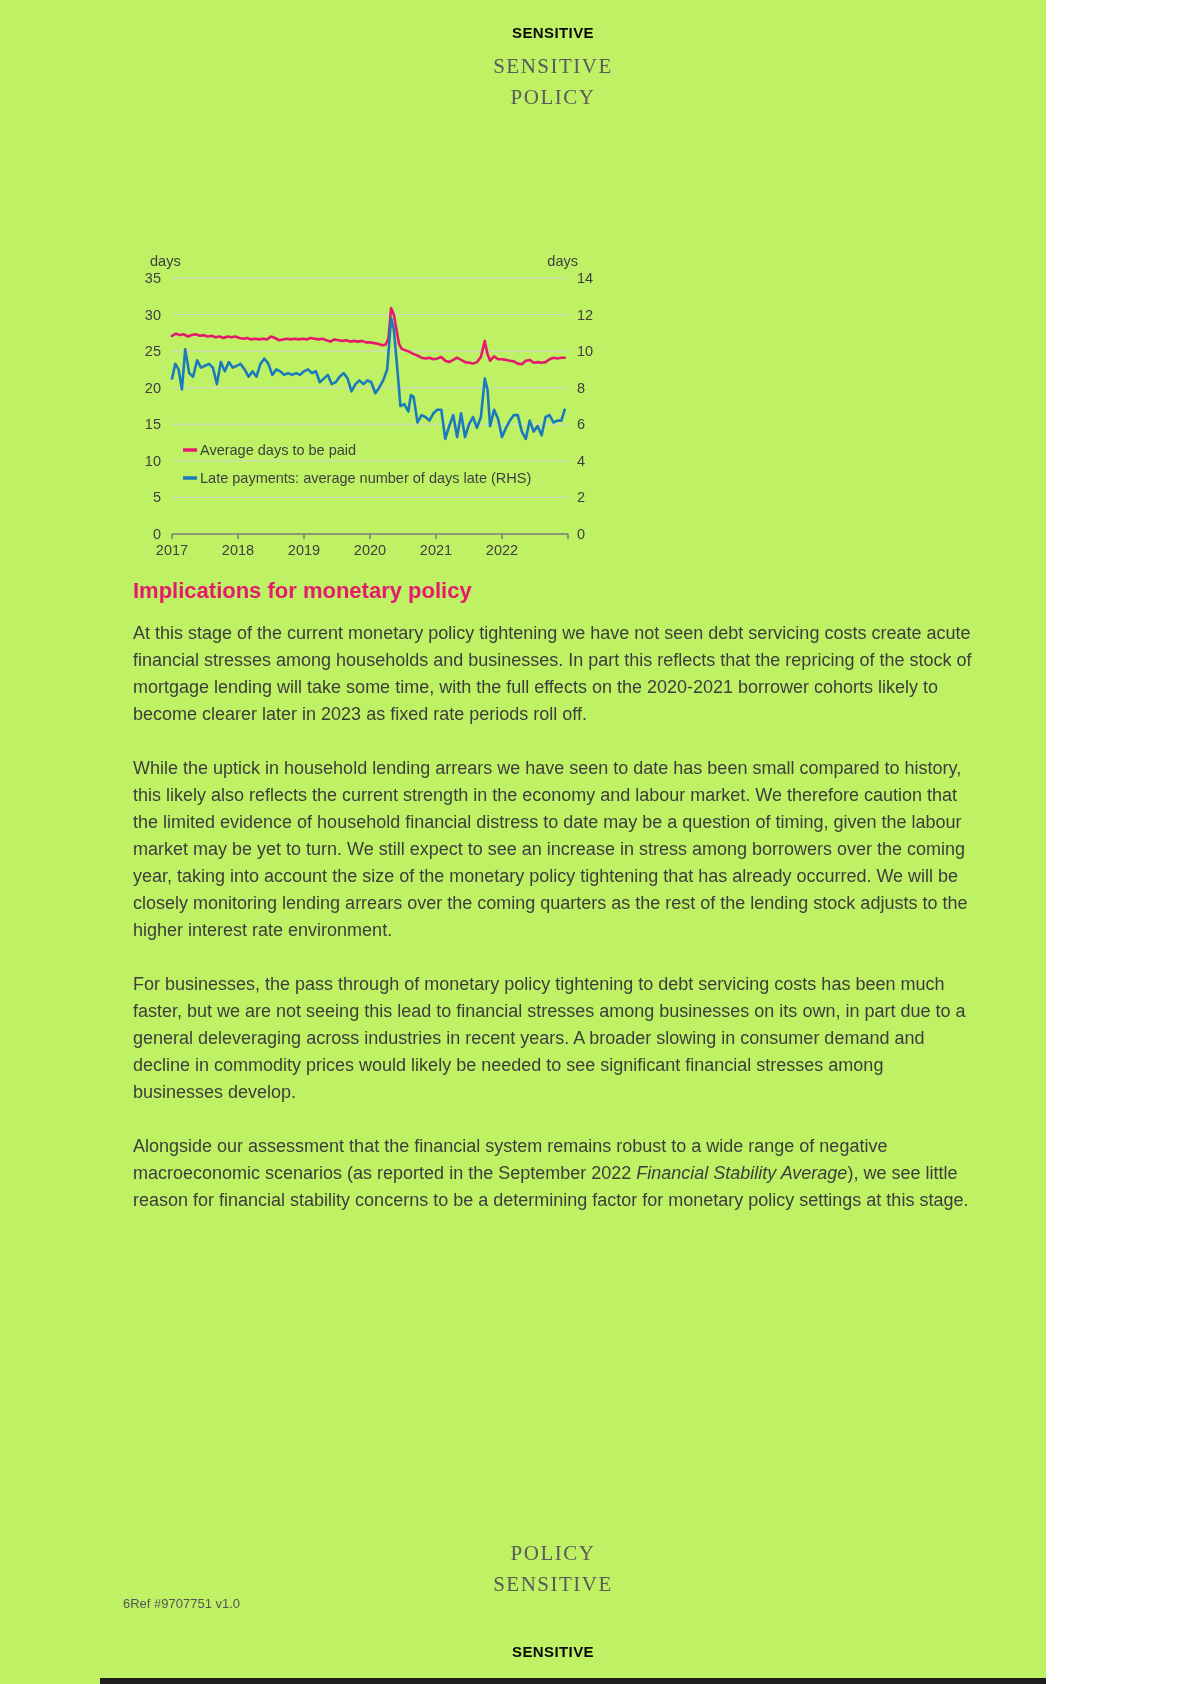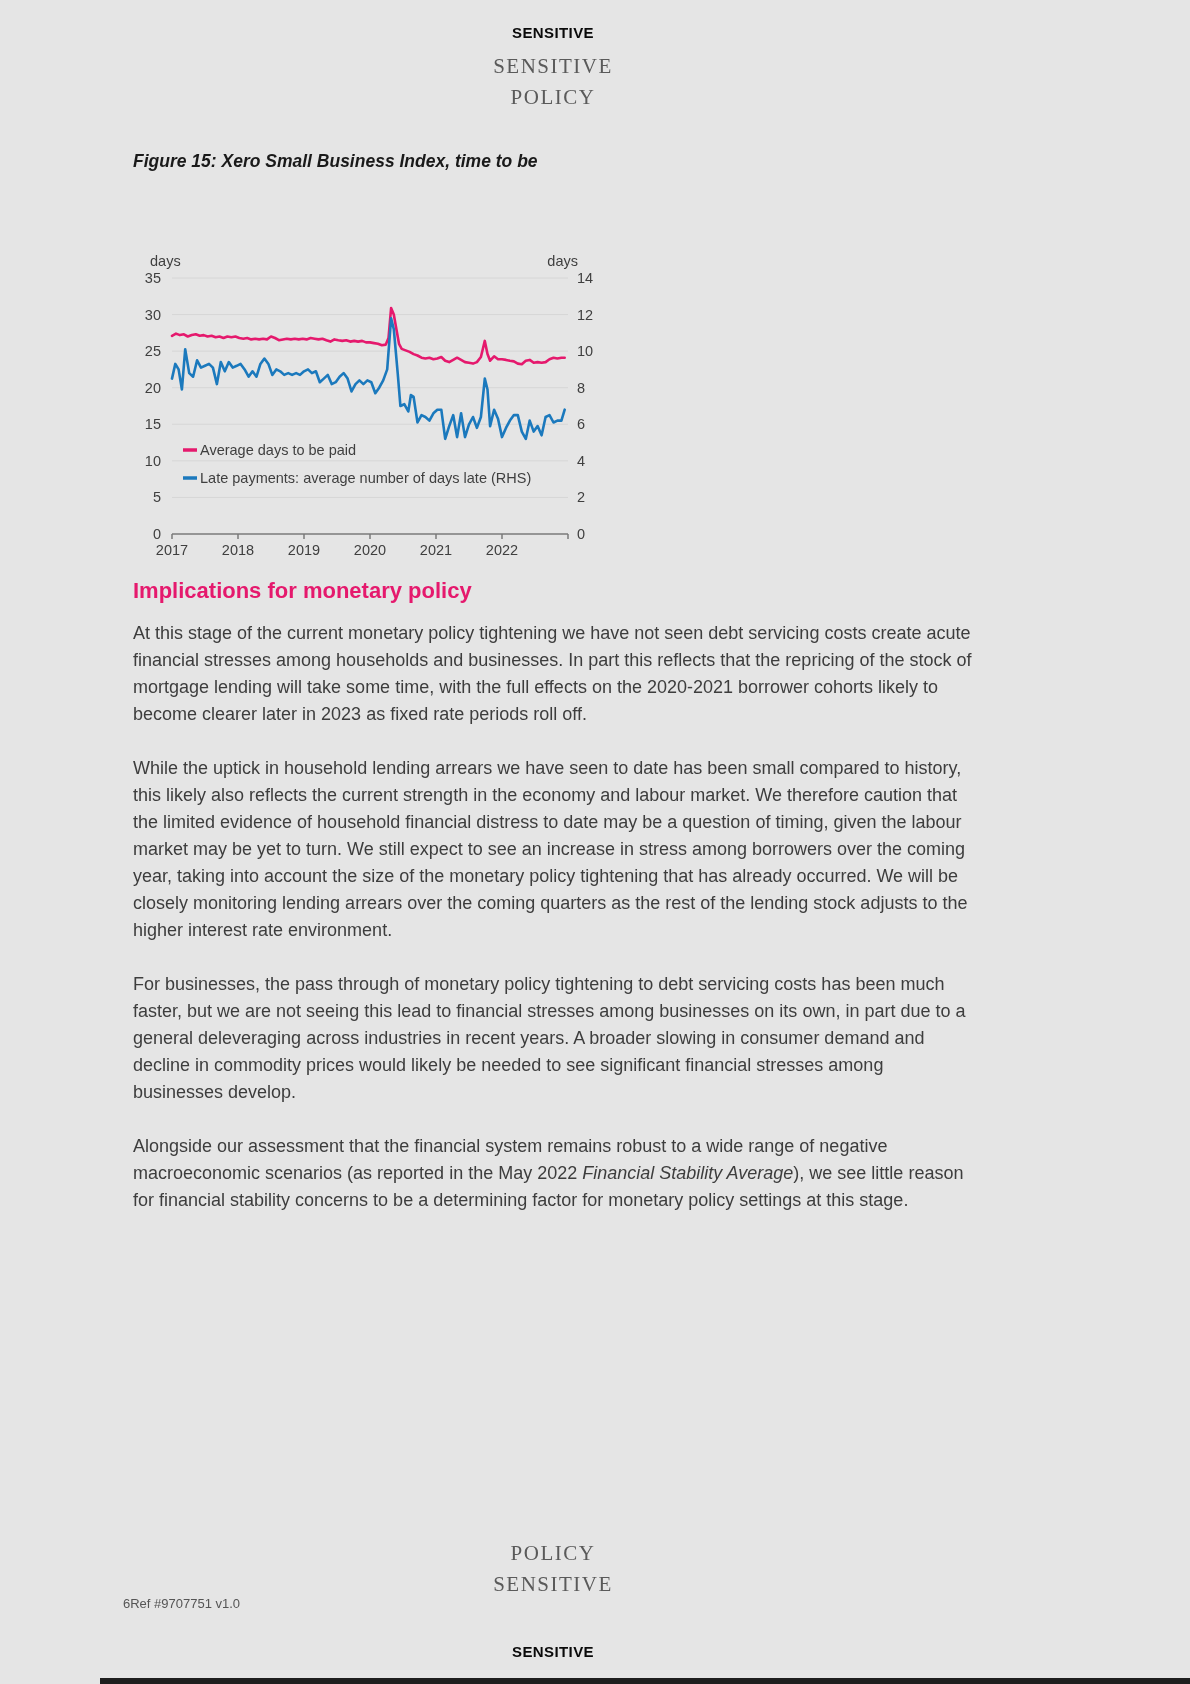--- a/index.html
+++ b/index.html
@@ -1,16 +1,16 @@
 <!DOCTYPE html>
 <html><head>
 <meta charset="utf-8">
 <style>
   html,body{margin:0;padding:0;background:#ffffff;}
-  .page{position:relative;width:1190px;height:1684px;background:#e5e5e5;overflow:hidden;
+  .page{position:relative;width:1046px;height:1684px;background:#bef264;overflow:hidden;
         font-family:"Liberation Sans",sans-serif;color:#3d3d3d;}
   .centerband{position:absolute;left:0;width:1106px;text-align:center;}
   .hdr-bold{top:24px;font-size:15px;font-weight:bold;color:#0a0a0a;letter-spacing:.4px;}
   .hdr-gray1{top:54px;}
   .hdr-gray2{top:85px;}
   .gray-caps{font-family:"Liberation Serif",serif;font-size:21px;color:#5a5a5a;letter-spacing:1.5px;}
   .fig-title{position:absolute;left:133px;top:148px;font-size:17.5px;font-weight:bold;font-style:italic;
              color:#1a1a1a;line-height:26px;white-space:nowrap;}
   .chart-wrap{position:absolute;left:133px;top:230px;width:470px;height:332px;}
   .content{position:absolute;left:133px;top:564px;width:845px;}
@@ -26,21 +26,20 @@
 </head>
 <body>
 
 <div class="page">
 
   <div class="centerband hdr-bold">SENSITIVE</div>
   <div class="centerband hdr-gray1 gray-caps">SENSITIVE</div>
   <div class="centerband hdr-gray2 gray-caps">POLICY</div>
 
   <div class="fig-title">
-    <div>Figure 15: Xero Small Business Index, time to be</div>
   </div>
 
   <div class="chart-wrap">
     <svg width="470" height="332" viewBox="0 0 470 332">
         <line x1="39" x2="435" y1="48" y2="48" stroke="#d6d6d6" stroke-width="1"></line>
         <line x1="39" x2="435" y1="84.57142857142858" y2="84.57142857142858" stroke="#d6d6d6" stroke-width="1"></line>
         <line x1="39" x2="435" y1="121.14285714285714" y2="121.14285714285714" stroke="#d6d6d6" stroke-width="1"></line>
         <line x1="39" x2="435" y1="157.71428571428572" y2="157.71428571428572" stroke="#d6d6d6" stroke-width="1"></line>
         <line x1="39" x2="435" y1="194.28571428571428" y2="194.28571428571428" stroke="#d6d6d6" stroke-width="1"></line>
         <line x1="39" x2="435" y1="230.85714285714286" y2="230.85714285714286" stroke="#d6d6d6" stroke-width="1"></line>
@@ -84,21 +83,21 @@
         <line x1="50" x2="64" y1="248" y2="248" stroke="#1b79bd" stroke-width="3.5"></line>
         <text font-family="&quot;Liberation Sans&quot;,sans-serif" fill="#3f3f3f" x="67" y="253" font-size="14.5" text-anchor="start">Late payments: average number of days late (RHS)</text>
       </svg>
   </div>
 
   <div class="content">
     <h2>Implications for monetary policy</h2>
     <p>At this stage of the current monetary policy tightening we have not seen debt servicing costs create acute financial stresses among households and businesses. In part this reflects that the repricing of the stock of mortgage lending will take some time, with the full effects on the 2020-2021 borrower cohorts likely to become clearer later in 2023 as fixed rate periods roll off.</p>
     <p>While the uptick in household lending arrears we have seen to date has been small compared to history, this likely also reflects the current strength in the economy and labour market. We therefore caution that the limited evidence of household financial distress to date may be a question of timing, given the labour market may be yet to turn. We still expect to see an increase in stress among borrowers over the coming year, taking into account the size of the monetary policy tightening that has already occurred. We will be closely monitoring lending arrears over the coming quarters as the rest of the lending stock adjusts to the higher interest rate environment.</p>
     <p>For businesses, the pass through of monetary policy tightening to debt servicing costs has been much faster, but we are not seeing this lead to financial stresses among businesses on its own, in part due to a general deleveraging across industries in recent years. A broader slowing in consumer demand and decline in commodity prices would likely be needed to see significant financial stresses among businesses develop.</p>
-    <p><span>Alongside our assessment that the financial system remains robust to a wide range of negative macroeconomic scenarios (as reported in the May 2022 </span><em>Financial Stability Average</em><span>), we see little reason for financial stability concerns to be a determining factor for monetary policy settings at this stage.</span></p>
+    <p><span>Alongside our assessment that the financial system remains robust to a wide range of negative macroeconomic scenarios (as reported in the September 2022 </span><em>Financial Stability Average</em><span>), we see little reason for financial stability concerns to be a determining factor for monetary policy settings at this stage.</span></p>
   </div>
 
   <div class="centerband ftr-policy gray-caps">POLICY</div>
   <div class="centerband ftr-sens gray-caps">SENSITIVE</div>
 
   <div class="pageinfo">
     <span>6</span><span class="ref">Ref #9707751 v1.0</span>
   </div>
 
   <div class="centerband ftr-bold">SENSITIVE</div>

